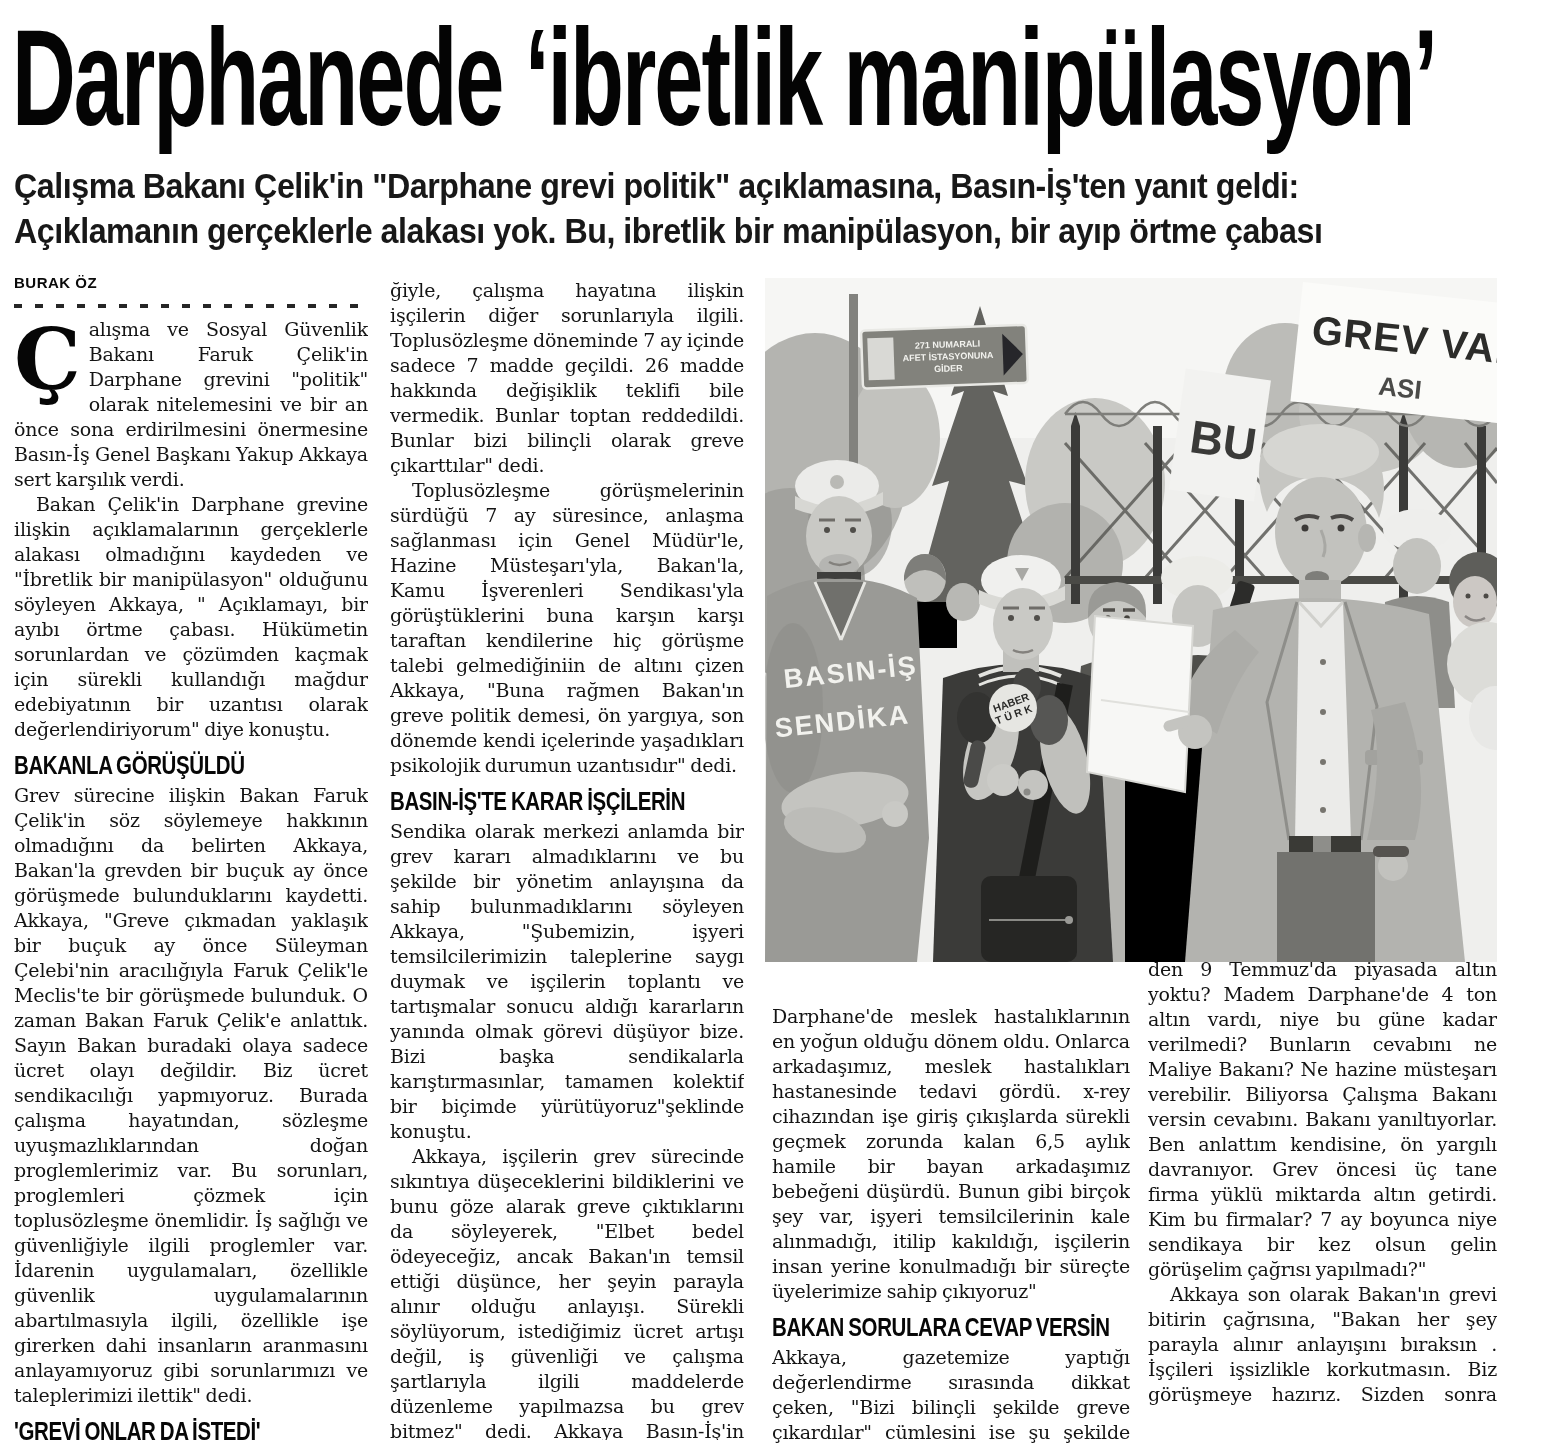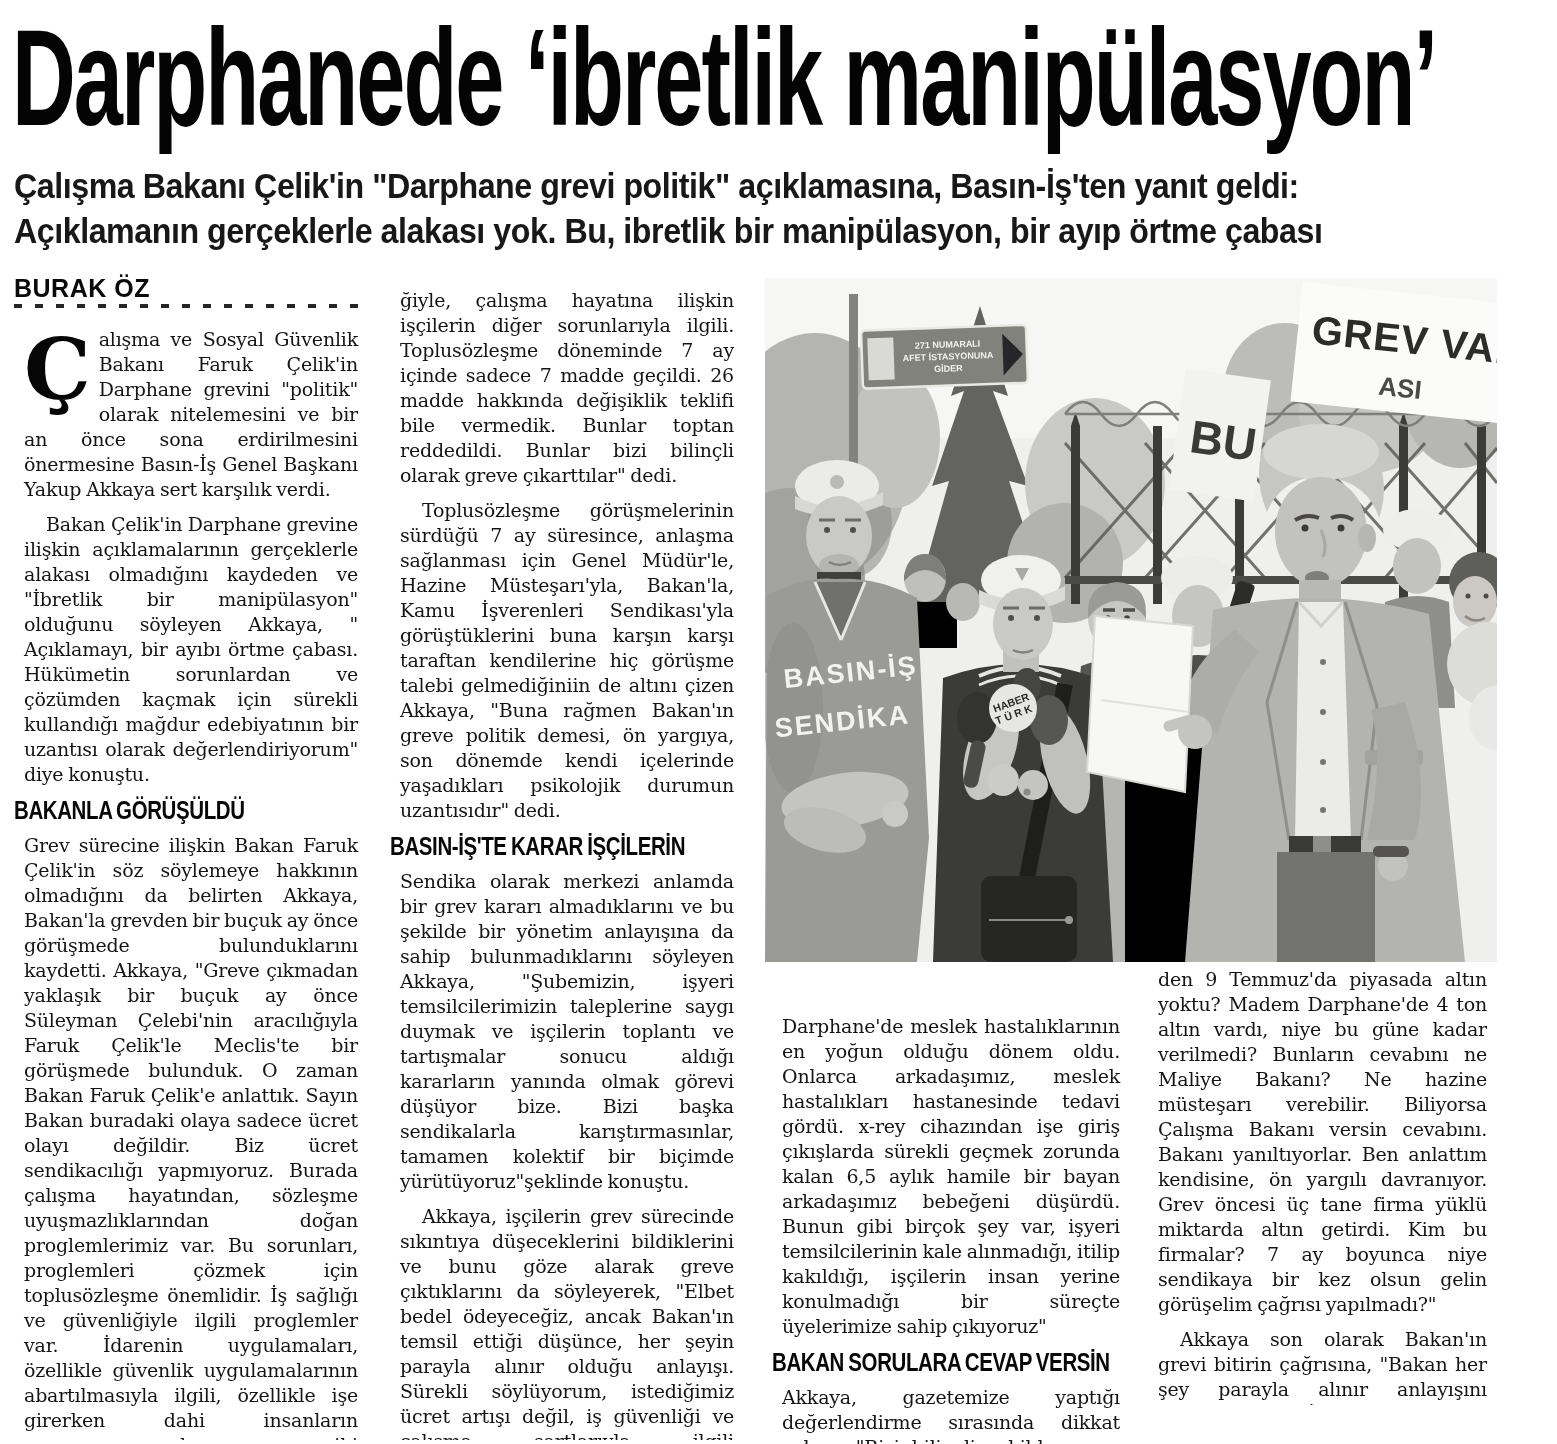--- a/index.html
+++ b/index.html
@@ -17,36 +17,36 @@
   }
   #subhead{
     left:14px;top:163px;
     font-family:"Liberation Sans", sans-serif;
     font-weight:700;font-size:35px;line-height:45px;letter-spacing:-0.5px;
     transform:scaleX(0.92);transform-origin:0 0;white-space:nowrap;color:#181818;
   }
   #byline{
     left:14px;top:274px;width:354px;
     font-family:"Liberation Sans", sans-serif;
-    font-weight:800;font-size:25px;letter-spacing:0.5px;color:#0a0a0a;
+    font-weight:800;font-size:15px;letter-spacing:0.5px;color:#0a0a0a;
   }
   #byline-rule{
     left:14px;top:304px;width:354px;height:4px;
     background:repeating-linear-gradient(90deg,#262626 0 8px,transparent 8px 21px);
   }
   .col{
     position:absolute;text-align:justify;
     font-size:19px;line-height:25px;letter-spacing:-0.2px;word-spacing:-1px;
     overflow:hidden;color:#141414;
   }
   #col1{left:14px;top:317px;width:354px;height:1123px}
   #col2{left:390px;top:278px;width:354px;height:1162px}
   #col3{left:772px;top:1004px;width:358px;height:448px}
   #col4{left:1148px;top:957px;width:349px;height:448px}
-  .para{margin:10px;text-indent:22px}
+  .para{margin:0;text-indent:22px}
   .para.flush{text-indent:0}
   .shead{
     font-family:"Liberation Sans", sans-serif;
     font-weight:800;font-size:20.5px;letter-spacing:-0.4px;color:#070707;
     margin:11px 0 5px;transform:scaleY(1.28);transform-origin:0 65%;white-space:nowrap;
   }
   .dropcap{
     float:left;font-weight:700;font-size:84px;line-height:68px;
     padding:8px 8px 0 0;color:#060606;
   }

